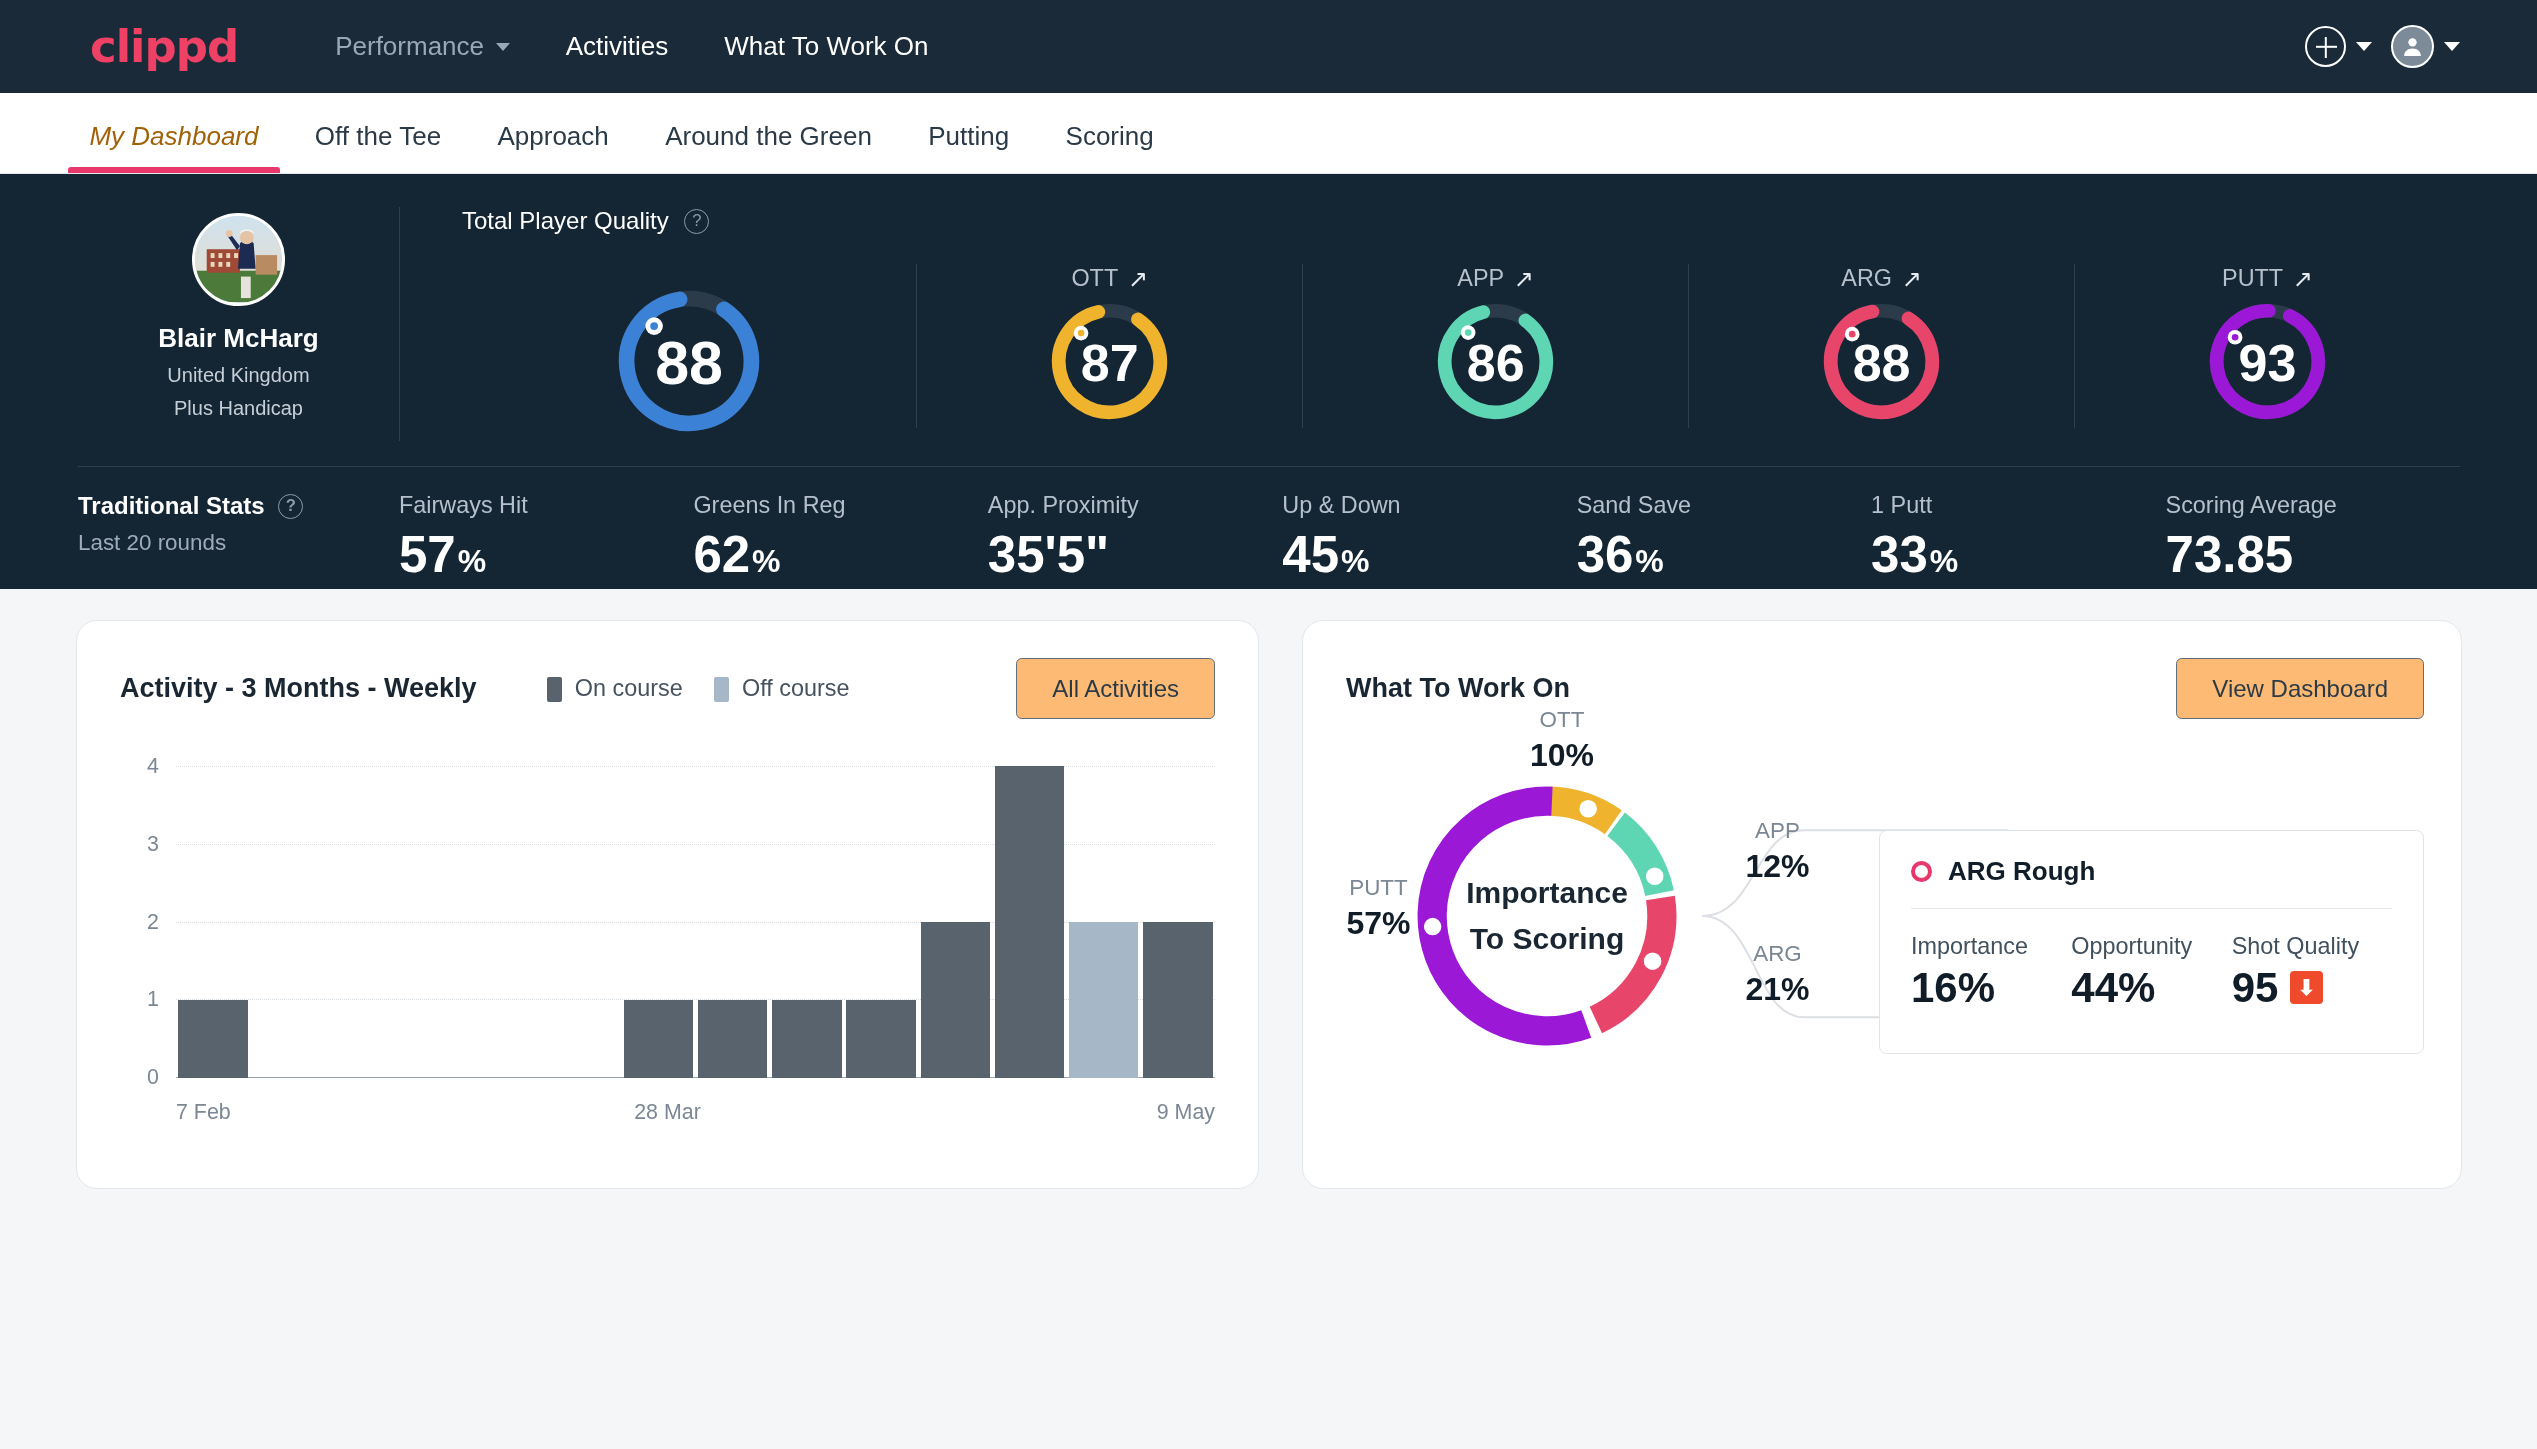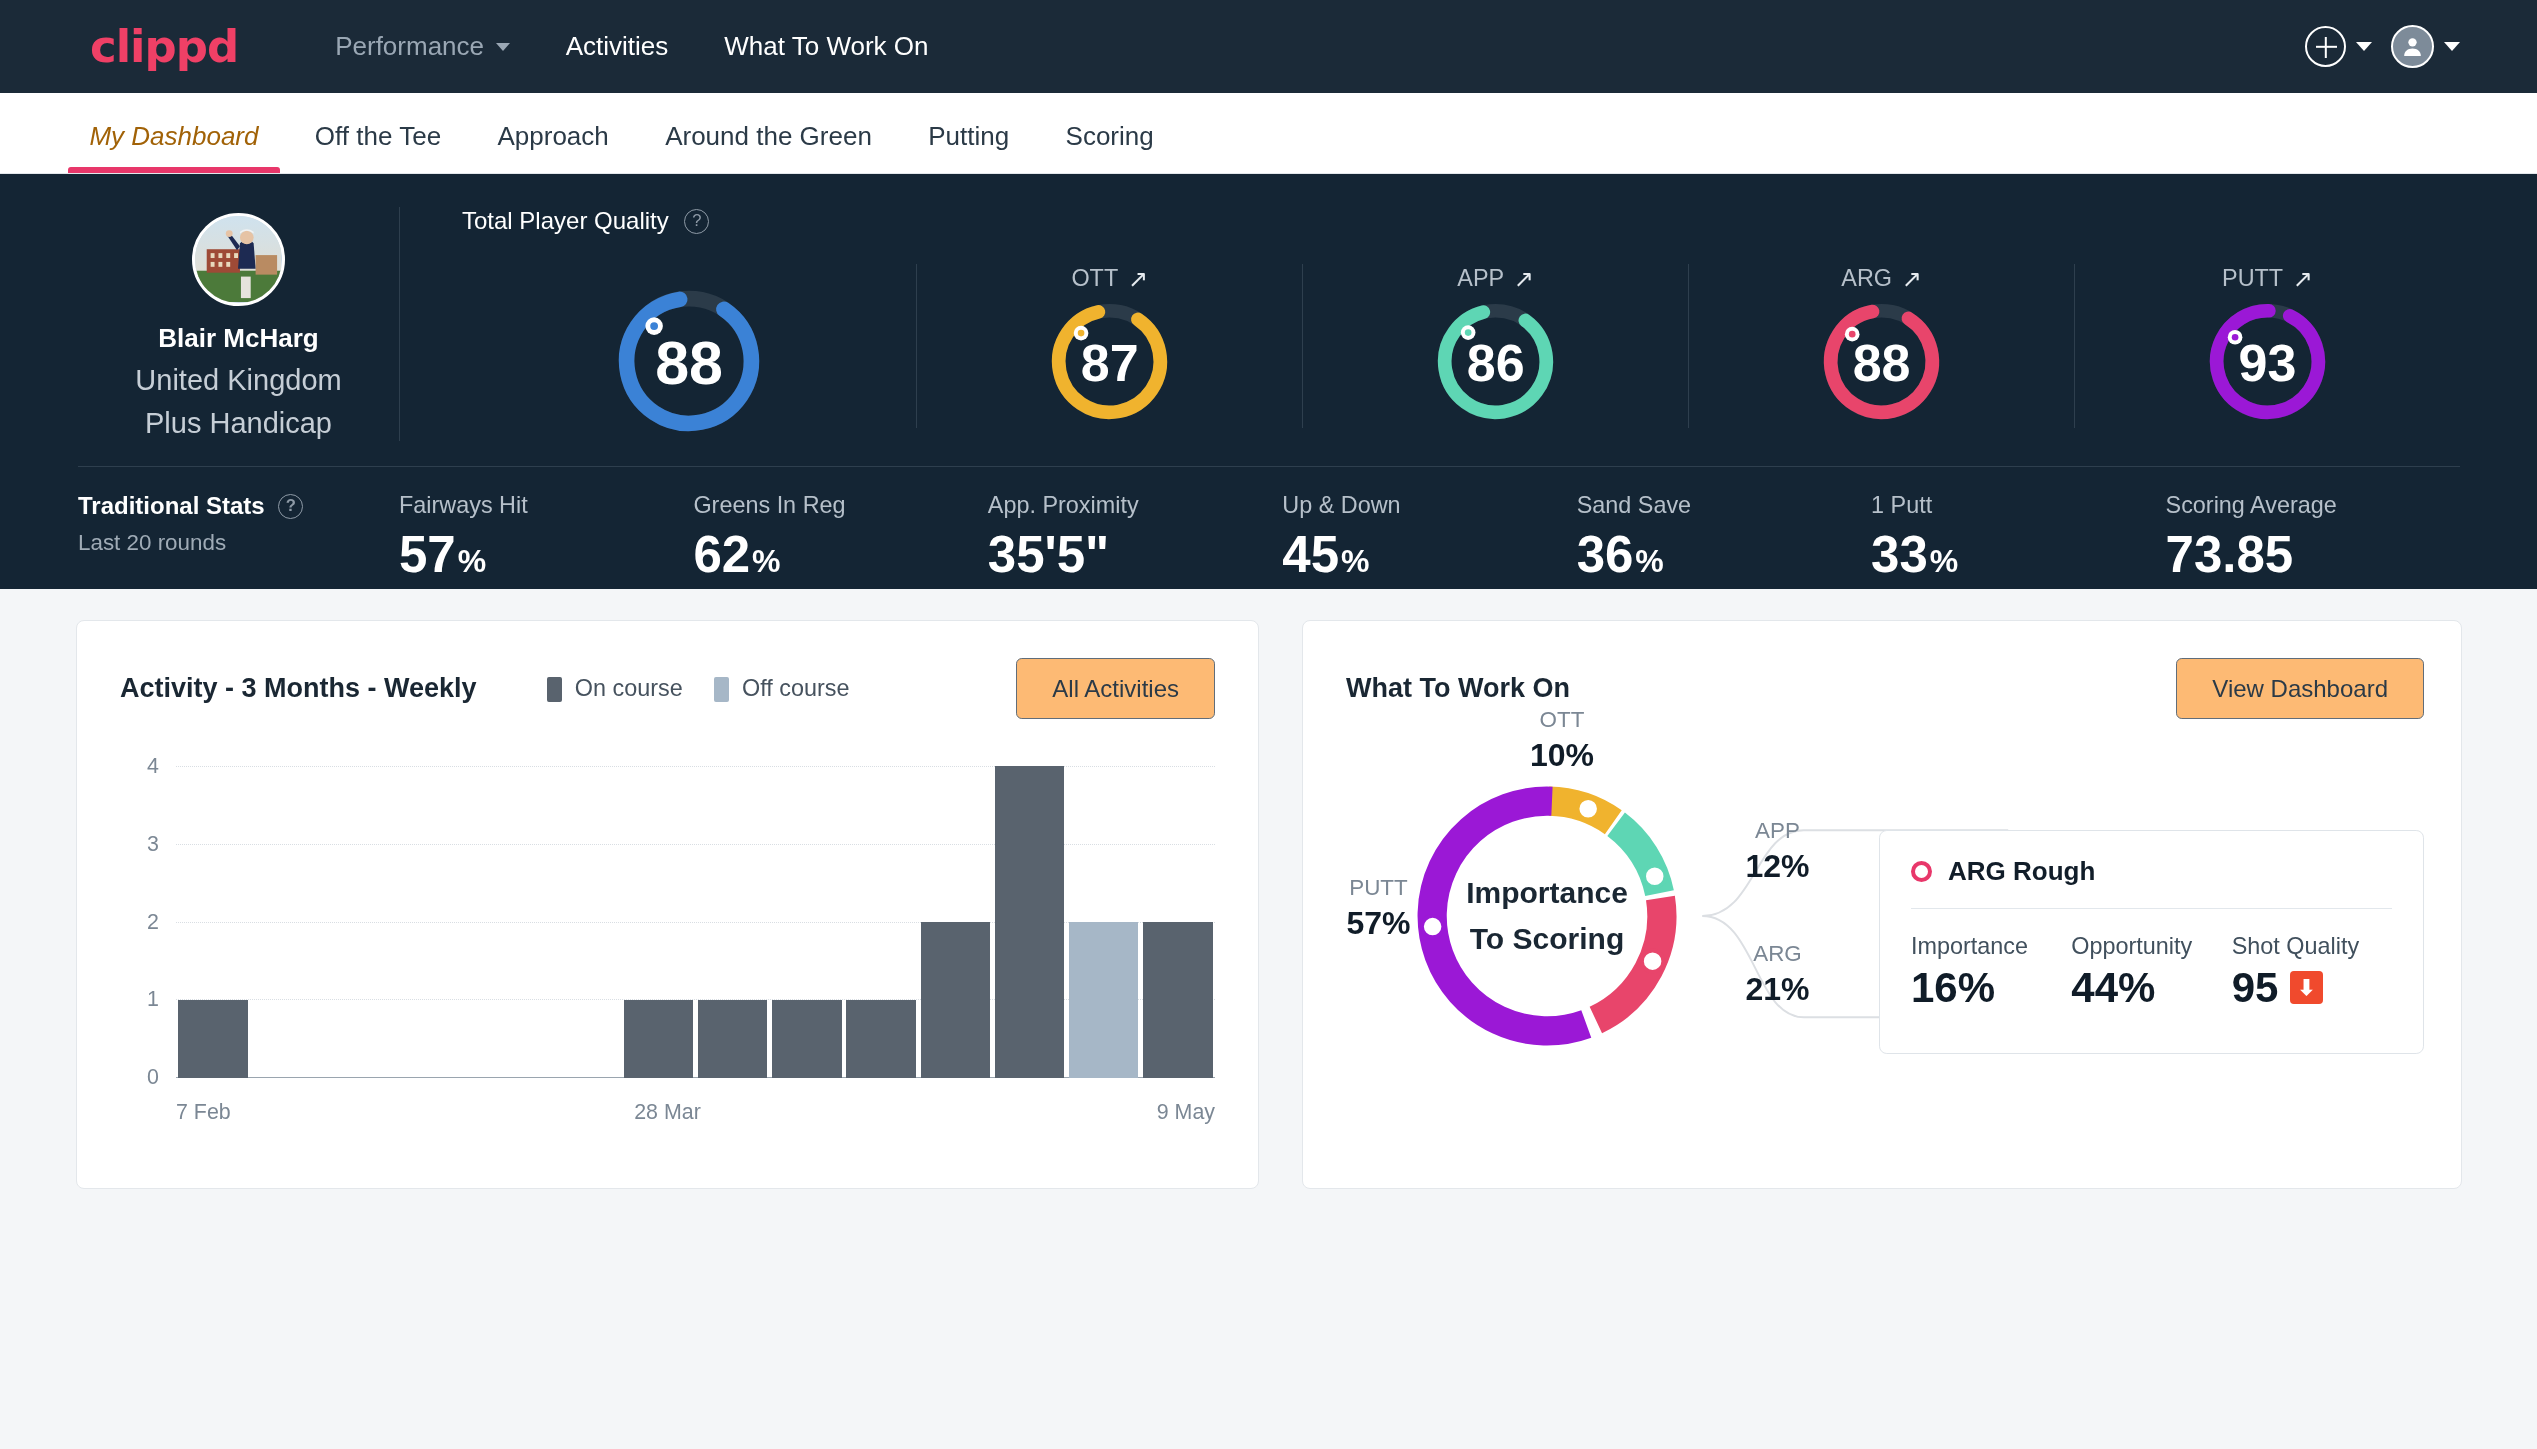--- a/index.html
+++ b/index.html
@@ -45,21 +45,21 @@
                         height:5.8px; background:#e8376a; border-radius:2.9px 2.9px 0 0;}
 
   
   .hero { background:#142534; padding:33px 0 0 0; height:415px; }
   .hero-top { display:flex; padding:0 78px; }
   .player { width:321px; display:flex; flex-direction:column; align-items:center;
             padding-top:5.8px; }
   .player-photo { width:93px;height:93px;border-radius:50%;border:3.9px solid #fff;
                   overflow:hidden; position:relative; background:#c9d8e4; }
   .player-name { font-size:26px;font-weight:bold;color:#fff;margin-top:17.5px; }
-  .player-sub { font-size:29px;color:#c6ced6;margin-top:9.7px; }
+  .player-sub { font-size:20px;color:#c6ced6;margin-top:9.7px; }
 
   .tpq { flex:1; border-left:1px solid #2e3f4e; padding-left:62px; }
   .tpq-head { display:flex;align-items:center;gap:15.6px; color:#fff; font-size:24px; }
   .qmark { width:25px;height:25px;border-radius:50%;border:1.9px solid #8e9aa6;
            color:#8e9aa6;font-size:16.6px;display:flex;align-items:center;justify-content:center; }
   .rings { display:flex; align-items:center; margin-top:15.6px; }
   .ring-cell { flex:1; display:flex; flex-direction:column; align-items:center;
                position:relative; }
   .ring-cell + .ring-cell { border-left:1px solid #2e3f4e; }
   .ring-cell.big { flex:1.18; border-left:none; }
@@ -81,21 +81,21 @@
   .trad-sub { color:#9fabb6; font-size:22.4px; margin-top:9.7px; }
   .trad-stats { flex:1; display:flex; }
   .stat { flex:1; display:flex; flex-direction:column; align-items:flex-start; }
   .stat-label { font-size:23.4px;color:#b6c0ca; }
   .stat-value { font-size:51px;font-weight:bold;color:#fff;margin-top:5.8px;
                 display:flex; align-items:baseline; }
   .stat-unit { font-size:32px; font-weight:bold; margin-left:1.9px; }
 
   
   .cards { display:flex; gap:43px; padding:31px 76px 0 76px; }
-  .card { background:#fff; border:1px solid #e3e7eb; border-radius:8px; }
+  .card { background:#fff; border:1px solid #e3e7eb; border-radius:21px; }
   .card-activity { width:1183px; height:569px; padding:37px 43px 0 43px; }
   .card-wtwo { flex:1; height:569px; padding:37px 37px 0 43px; position:relative; }
   .card-head { display:flex; align-items:center; }
   .card-title { font-size:27px; font-weight:bold; color:#1a2733; }
   .legend { display:flex; align-items:center; gap:31px; margin-left:70px; }
   .legend-item { display:flex; align-items:flex-end; gap:12.7px; font-size:23.4px; color:#46525e; }
   .legend-sw { width:15.6px;height:25px; border-radius:1.9px; }
   .btn-outline { margin-left:auto; border:1px solid #616d79; border-radius:5.8px;
                  padding:15.6px 35px; font-size:24px; color:#2b3a47; background:#fdba74;
                  cursor:pointer; font-family:"Liberation Sans", sans-serif; white-space:nowrap;}

